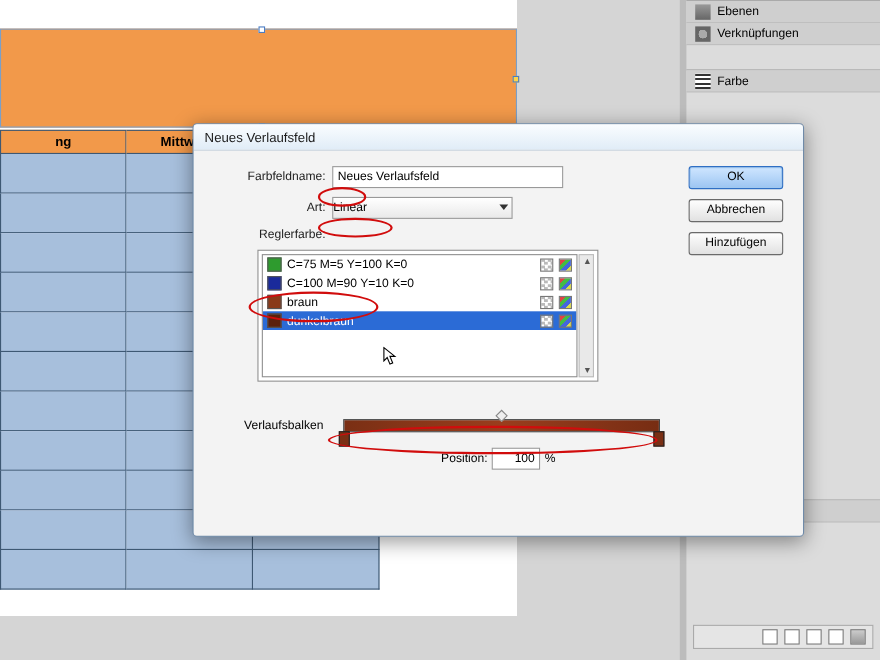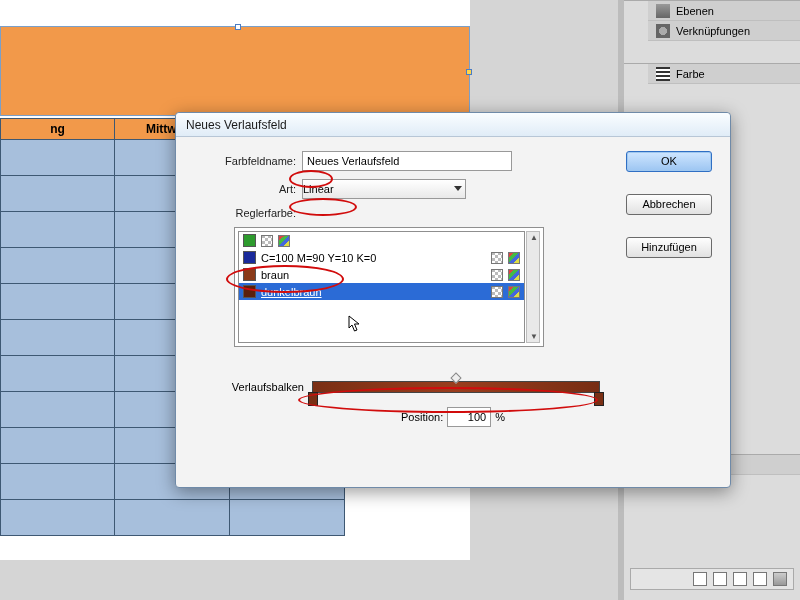--- a/index.html
+++ b/index.html
@@ -31,56 +31,56 @@
 
   .row { display:flex; align-items:center; margin-bottom:8px; }
   .lab { width:110px; text-align:right; padding-right:6px; color:#222; }
   .txt { height:20px; border:1px solid #999; background:#fff; padding:0 4px; line-height:18px; }
   .combo { height:20px; width:164px; border:1px solid #999; background:linear-gradient(#fff,#e9e9e9);
            position:relative; line-height:18px; padding:0 16px 0 0; }
   .combo .arrow { position:absolute; right:3px; top:6px; width:0;height:0;
                   border-left:4px solid transparent; border-right:4px solid transparent; border-top:5px solid #333; }
 
   .btncol { position:absolute; right:18px; top:14px; width:86px; }
-  .btn { display:block; width:86px; height:21px; margin-bottom:22px; border:1px solid #6a6a6a; border-radius:3px;
+  .btn { display:block; width:86px; height:21px; margin-bottom:9px; border:1px solid #6a6a6a; border-radius:3px;
          background:linear-gradient(#fefefe,#e1e1e1); text-align:center; line-height:19px; cursor:default; }
   .btn.primary { border:1px solid #2f6fc4; background:linear-gradient(#cfe6ff,#9cc5f2); box-shadow:inset 0 0 0 1px #a0c8ef; }
 
   .swatchbox { margin:6px 0 0 42px; width:310px; height:120px; border:1px solid #8f8f8f; background:#fff; position:relative; }
   .sb-inner { position:absolute; left:3px; top:3px; right:18px; bottom:3px; border:1px solid #8f8f8f; overflow:hidden; }
   .sb-scroll { position:absolute; right:3px; top:3px; width:14px; bottom:3px; background:#e9e9e9; border:1px solid #bcbcbc; }
   .sb-scroll::before { content:"▲"; position:absolute; top:1px; left:3px; font-size:8px; color:#555;}
   .sb-scroll::after  { content:"▼"; position:absolute; bottom:1px; left:3px; font-size:8px; color:#555;}
   .swrow { height:17px; display:flex; align-items:center; padding:0 4px; gap:5px; }
-  .swrow.selected { background:#2b6bd6; color:#fff;text-decoration:underline; }
+  .swrow.selected { background:#2b6bd6; color:#fff; }
   .sch { width:13px; height:13px; border:1px solid #555; }
   .swn { flex:1; white-space:nowrap; }
   .swi { width:12px; height:12px; border:1px solid #777; background:repeating-conic-gradient(#bbb 0 25%, #fff 0 50%) 0/6px 6px; }
   .swi2 { width:12px; height:12px; border:1px solid #777;
           background:linear-gradient(135deg,#d44 0 25%, #4b4 0 50%, #46d 0 75%, #dd4 0 100%); }
 
   .gradsec { margin-top:34px; display:flex; align-items:center; }
-  .glabel { width:120px; text-align:right; padding-right:8px; }
+  .glabel { width:120px; text-align:right; padding-right:18px; }
   .gbar { position:relative; width:288px; height:12px; border:1px solid #444;
           background:linear-gradient(90deg,#7a2f14,#9a3d1d,#772d13); }
   .gstop { position:absolute; top:10px; width:10px; height:14px; background:#7a2f14; border:1px solid #222; }
   .gstop.l { left:-5px; } .gstop.r { right:-5px; }
   .gtick { position:absolute; left:50%; top:-8px; width:8px;height:8px; transform:translateX(-50%) rotate(45deg);
            background:#eee; border:1px solid #888; }
 
   .posrow { margin-top:14px; display:flex; align-items:center; justify-content:center; gap:4px; }
   .posrow .txt { width:44px; text-align:right; }
 
   
   .ann { position:absolute; border:2px solid #d10c0c; border-radius:50%; pointer-events:none; }
 
   
   .rpanel { position:absolute; right:0; top:0; width:176px; height:600px; background:#dcdcdc; }
   .pgroup { border-top:1px solid #aaa; }
-  .prow { height:20px; display:flex; align-items:center; gap:6px; padding:0 8px; background:#cfcfcf; border-bottom:1px solid #bfbfbf;margin-left:24px;}
+  .prow { height:20px; display:flex; align-items:center; gap:6px; padding:0 8px; background:#cfcfcf; border-bottom:1px solid #bfbfbf;}
   .prow .picon { width:14px; height:14px; background:#555; }
   .prow .picon.layers { background:linear-gradient(#999,#666); }
   .prow .picon.link { background:radial-gradient(circle,#aaa 40%, transparent 41%), #666; }
   .prow .picon.stroke { background:repeating-linear-gradient(#333 0 2px,#fff 2px 4px); }
   .prow .picon.color { background:linear-gradient(135deg,#c33,#3c3,#33c,#cc3); border-radius:50%; }
   .prow .picon.fx { background:#333; color:#fff; font-style:italic; font-family:serif; text-align:center; line-height:14px;}
   .pfoot { position:absolute; bottom:10px; right:6px; width:164px; height:22px; background:#e5e5e5; border:1px solid #aaa;
            display:flex; align-items:center; justify-content:flex-end; gap:6px; padding:0 6px; }
   .pfoot .fi { width:14px; height:14px; border:1px solid #777; background:#fff; }
   .pfoot .fi.trash { background:linear-gradient(#ccc,#999);}
@@ -223,20 +223,21 @@
     </div>
 
     <div class="row">
       <div class="lab">Reglerfarbe:</div>
     </div>
 
     <div class="swatchbox">
       <div class="sb-inner" id="sb-inner">
           <div class="swrow">
             <span class="sch" style="background:#2e9b2e"></span>
+            <span class="swn">C=75 M=5 Y=100 K=0</span>
             <span class="swi"></span>
             <span class="swi2"></span>
           </div>
           <div class="swrow">
             <span class="sch" style="background:#1a2a9b"></span>
             <span class="swn">C=100 M=90 Y=10 K=0</span>
             <span class="swi"></span>
             <span class="swi2"></span>
           </div>
           <div class="swrow">

